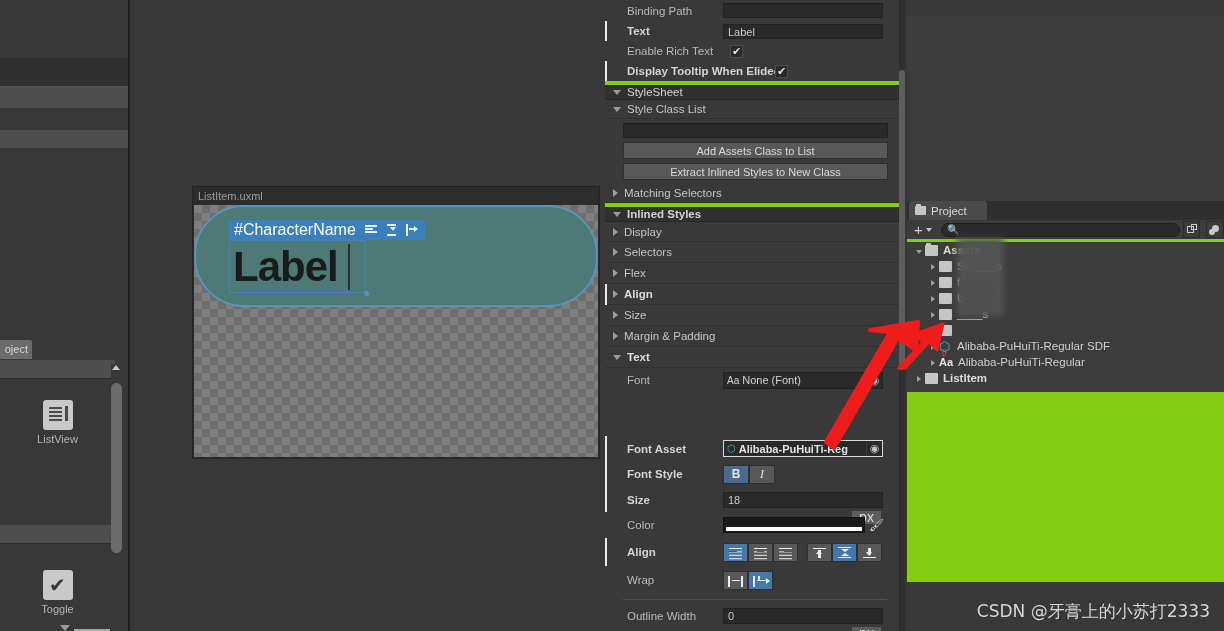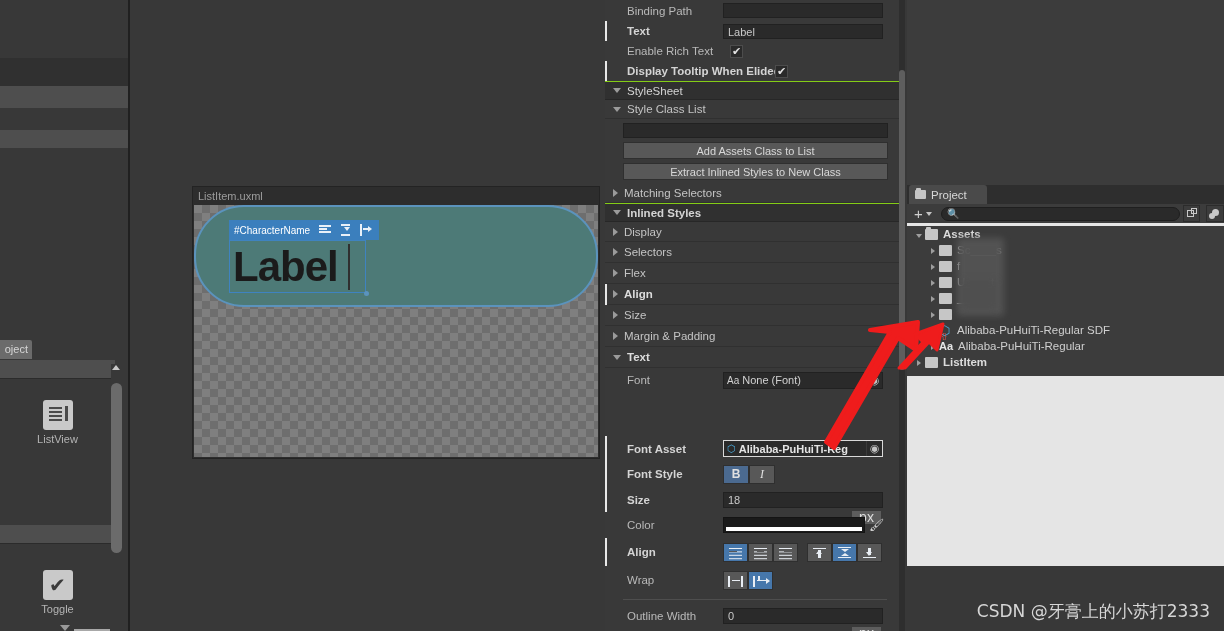--- a/index.html
+++ b/index.html
@@ -166,21 +166,21 @@
     background: #5b93bd;
   }
   #sel-badge {
     position: absolute; left: 33px; top: 13px;
     height: 20px; background: #3b7fbd;
     display: flex; align-items: center;
     padding: 0 3px 0 5px;
     box-sizing: border-box;
   }
   #sel-badge .bname {
-    font-size: 10px; color: #ffffff; margin-right: 6px; white-space: nowrap;
+    font-size: 16px; color: #ffffff; margin-right: 6px; white-space: nowrap;
   }
   .badge-btn {
     width: 18px; height: 18px; position: relative; margin-right: 2px;
   }
   .bi-alignleft::before {
     content:""; position:absolute; left:3px; top:4px;
     width:12px; height:2px; background:#e8f0f8;
     box-shadow: 0 3px 0 -1px #e8f0f8, 0 6px 0 #e8f0f8, 0 9px 0 -1px #e8f0f8;
   }
   .bi-alignleft::after {
@@ -236,21 +236,21 @@
     padding-left: 4px; box-sizing: border-box;
   }
   .chk {
     width: 13px; height: 13px; background: #2a2a2a;
     border: 1px solid #4c4c4c; box-sizing: border-box;
     color: #e2e2e2; font-size: 11px; line-height: 11px; text-align: center;
   }
   .sect-head {
     display: flex; align-items: center; height: 19px;
     background: #303030; color: #d4d4d4;
-    border-top: 1px solid #84cc16; border-bottom: 1px solid #272727;
+    border-top: 4px solid #84cc16; border-bottom: 1px solid #272727;
     padding-left: 8px; box-sizing: border-box;
     position: relative;
   }
   .sect-head.bold { font-weight: bold; }
   .sub-head {
     display: flex; align-items: center; height: 19px;
     background: #393939; color: #c4c4c4;
     border-bottom: 1px solid #303030;
     padding-left: 8px; box-sizing: border-box;
     position: relative;
@@ -371,22 +371,22 @@
     position: absolute; right: 0; top: 0; width: 6px; height: 631px;
     background: #2e2e2e;
   }
   #insp-thumb {
     position: absolute; right: 0; top: 70px; width: 6px; height: 300px;
     background: #5e5e5e; border-radius: 3px;
   }
 
   
   #project {
-    position: absolute; left: 907px; top: 0; width: 317px; height: 566px;
-    background: #e5e5e5;
+    position: absolute; left: 907px; top: 16px; width: 317px; height: 566px;
+    background: #84cc16;
   }
   #proj-topfill {
     position: absolute; left: 0; top: 0; width: 317px; height: 185px;
     background: #3c3c3c;
   }
   #proj-tab {
     position: absolute; left: 2px; top: 185px;
     width: 78px; height: 19px;
     background: #4a4a4a; border-radius: 3px 3px 0 0;
     display: flex; align-items: center; padding-left: 6px;

